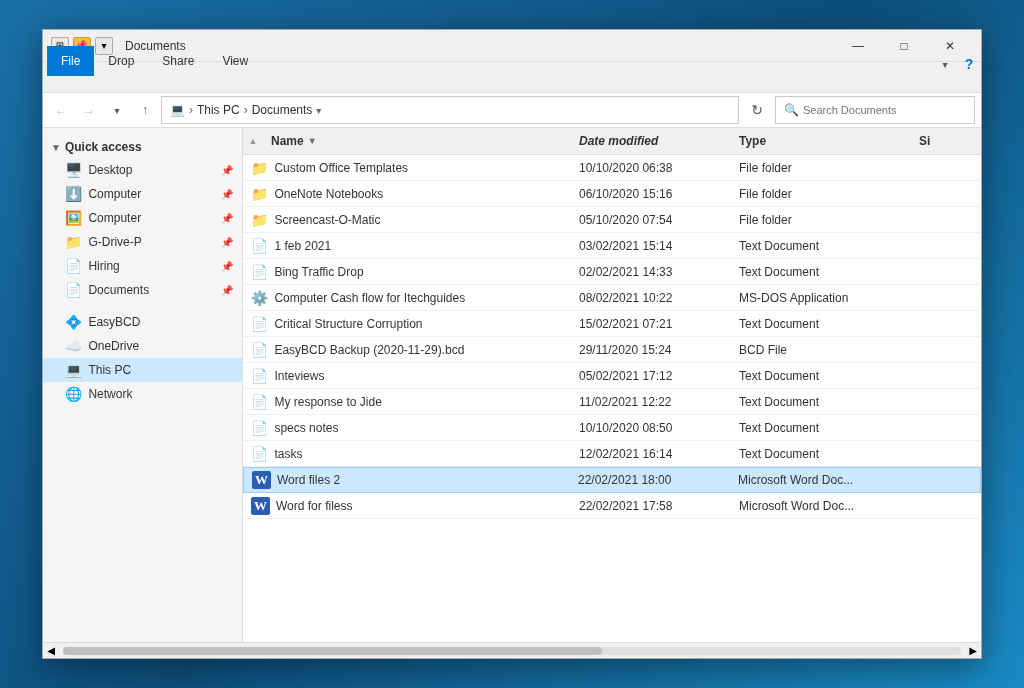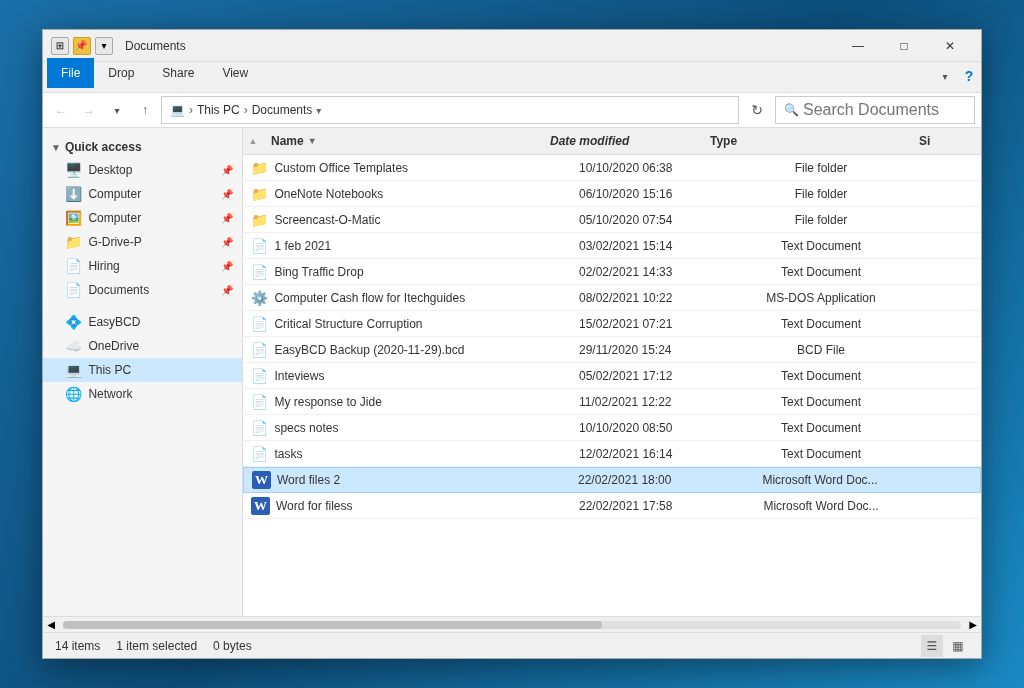--- a/index.html
+++ b/index.html
@@ -42,21 +42,21 @@
       cursor: pointer; font-size: 12px; color: #333;
     }
 
     
     .ribbon {
       background: #f0f0f0;
       flex-shrink: 0;
     }
     .ribbon-tabs {
       display: flex; align-items: flex-end;
-      padding: 0 0 4px 4px;
+      padding: 0 0 16px 4px;
       background: #f0f0f0;
       height: 30px;
       justify-content: center;
     }
     .ribbon-tab {
       padding: 6px 14px;
       font-size: 12px; cursor: pointer; color: #333;
       height: 30px; display: flex; align-items: center;
     }
     .ribbon-tab.active {
@@ -96,21 +96,21 @@
       cursor: pointer; border-radius: 2px; font-size: 14px; color: #555;
     }
     .search-box {
       width: 200px; height: 28px;
       border: 1px solid #ccc;
       display: flex; align-items: center;
       padding: 0 8px; gap: 4px;
       background: white;
     }
     .search-icon { color: #666; font-size: 12px; }
-    .search-input { border: none; outline: none; font-size: 16px; color: #0369a1; flex: 1; background: transparent; }
+    .search-input { border: none; outline: none; font-size: 11px; color: #0369a1; flex: 1; background: transparent; }
 
     
     .main-content {
       display: flex; flex: 1; overflow: hidden;
     }
 
     
     .sidebar {
       width: 200px; flex-shrink: 0;
       background: #f5f5f5;
@@ -148,39 +148,39 @@
     }
     .col-header {
       display: flex; align-items: center;
       padding: 6px 8px;
       font-size: 12px; font-weight: 600; color: #333;
       cursor: pointer; user-select: none;
     }
     .col-name { flex: 1; min-width: 200px; align-items: center; }
     .col-date { width: 160px; font-style: italic; }
     .col-type { width: 180px; }
-    .col-size { width: 70px; margin-left: 29px; }
+    .col-size { width: 70px; }
 
     .sort-arrow { margin-left: 4px; font-size: 9px; color: #666; }
 
     .file-row {
       display: flex; align-items: center;
       border-bottom: 1px solid #f0f0f0;
       cursor: pointer;
       height: 26px;
     }
     .file-row.selected { background: #cce8ff; border: 1px solid #99d1ff; }
     .file-cell {
       padding: 0 8px;
       font-size: 12px; color: #333;
       white-space: nowrap; overflow: hidden; text-overflow: ellipsis;
     }
     .file-cell.name { flex: 1; min-width: 200px; display: flex; align-items: center; gap: 6px; }
     .file-cell.date { width: 160px; }
-    .file-cell.type { width: 180px; text-align: center; }
+    .file-cell.type { width: 180px; }
     .file-cell.size { width: 70px; }
 
     
     .hscroll {
       height: 16px; background: #f0f0f0;
       border-top: 1px solid #ddd;
       display: flex; align-items: center;
       flex-shrink: 0;
     }
     .hscroll-track {
@@ -470,29 +470,14 @@
   </div>
 
   <div class="hscroll">
     <div style="width:16px;height:16px;display:flex;align-items:center;justify-content:center;font-size:10px;cursor:pointer;">◀</div>
     <div class="hscroll-track">
       <div class="hscroll-thumb"></div>
     </div>
     <div style="width:16px;height:16px;display:flex;align-items:center;justify-content:center;font-size:10px;cursor:pointer;">▶</div>
   </div>
 
-  <div class="statusbar">
-    <div class="statusbar-left">
-      <span>14 items</span>
-      <span>1 item selected</span>
-      <span>0 bytes</span>
-    </div>
-    <div class="statusbar-right">
-      <div class="view-btn active" title="Details view">
-        ☰
-      </div>
-      <div class="view-btn" title="Large icons view">
-        ▦
-      </div>
-    </div>
-  </div>
 
 </div>
 
 </body></html>

